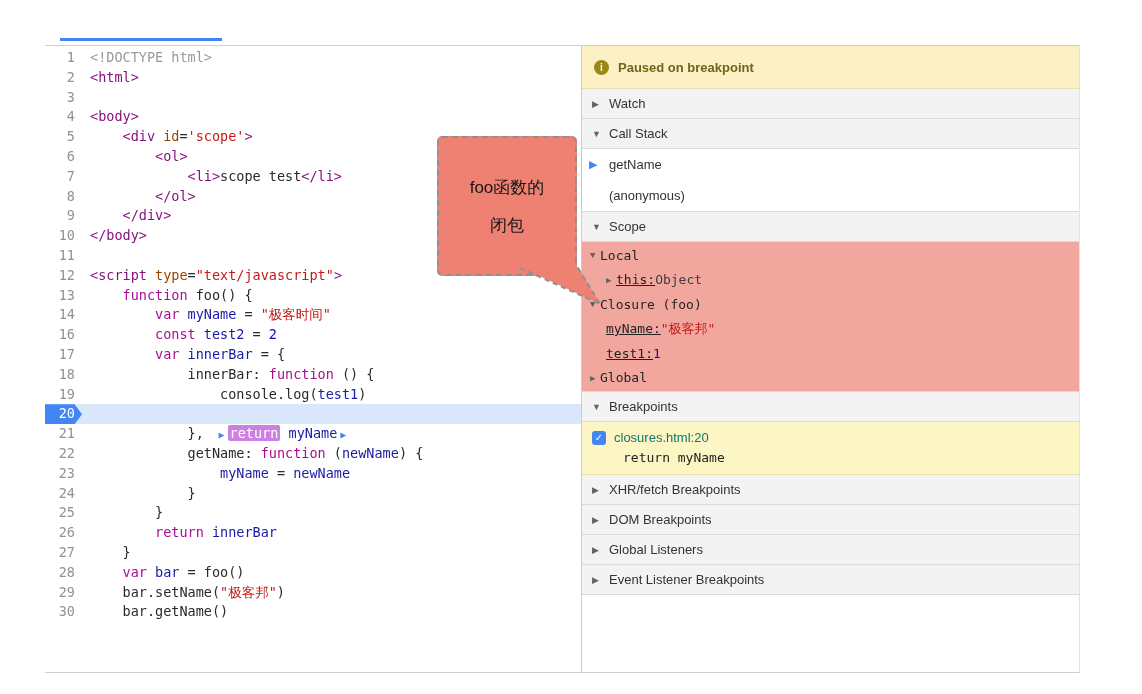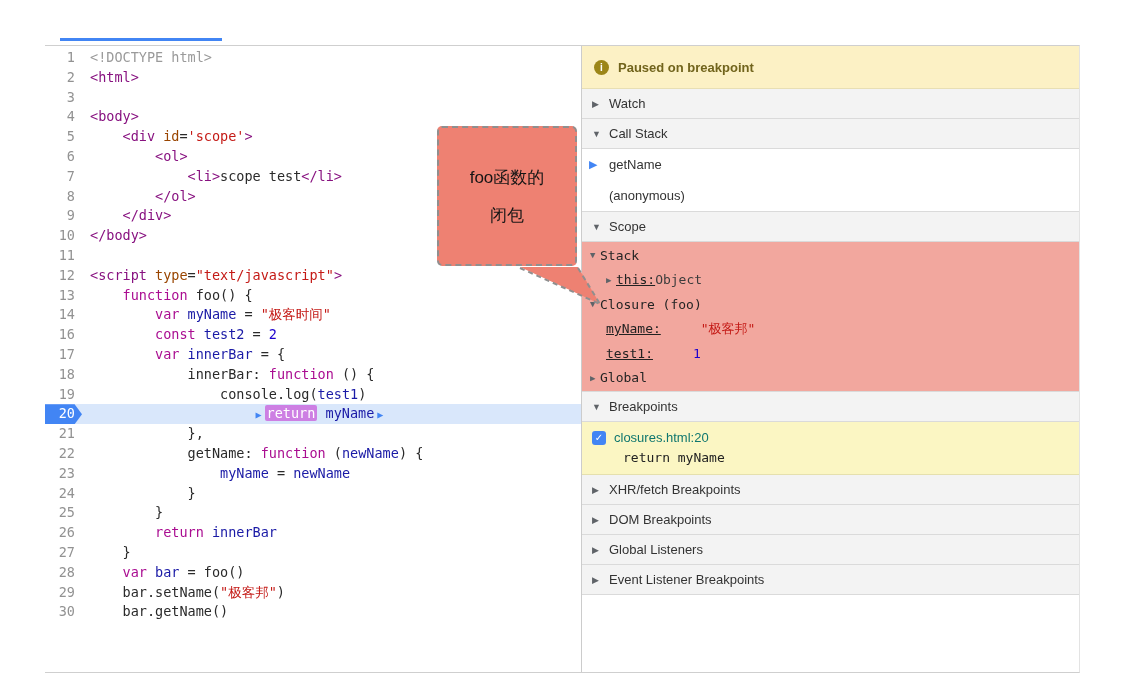--- a/index.html
+++ b/index.html
@@ -19,21 +19,21 @@
     font-family:"Liberation Sans",sans-serif;}
   .tab-underline{position:absolute;left:60px;top:38px;width:162px;height:3px;background:var(--accent-blue);}
   .main{position:absolute;left:45px;top:45px;width:1035px;height:628px;display:flex;
     border-top:1px solid #cfcfcf;border-bottom:1px solid #cfcfcf;border-right:1px solid #e3e3e3;background:#fff;}
   
   .editor{width:537px;flex-shrink:0;border-right:1px solid #ccc;padding-top:2px;overflow:hidden;}
   .code-line{display:flex;height:19.8px;line-height:19.8px;white-space:pre;
     font-family:"DejaVu Sans Mono",monospace;font-size:13.5px;color:#2a2a2a;}
   .gutter{width:37px;flex-shrink:0;text-align:right;padding-right:7px;color:#929292;}
   .code-text{padding-left:8px;flex:1;}
-  .code-line.current{background:var(--exec-line-blue);}
+  .code-line.current{background:var(--exec-line-blue);flex-direction:column;}
   .code-line.current .gutter{background:var(--accent-blue);color:#fff;
     clip-path:polygon(0 0,80% 0,100% 50%,80% 100%,0 100%);}
   .tk-d{color:#9a9a9a}.tk-t{color:#881280}.tk-a{color:#994500}.tk-v{color:#c41a16}
   .tk-k{color:#aa0d91}.tk-b{color:#1a1aa6}.tk-n{color:#1c00cf}.tk-s{color:#c41a16}.tk-p{color:#2a2a2a}
   .tk-khl{background:var(--token-highlight);color:#fff;padding:0 2px;border-radius:2px;}
   .exec-arrow{color:var(--accent-blue);font-size:10px;padding:0 3px;}
   
   .rpanel{flex:1;display:flex;flex-direction:column;font-size:13px;color:#333;overflow:hidden;}
   .pause-banner{height:43px;flex-shrink:0;background:var(--banner-bg);display:flex;align-items:center;
     gap:9px;padding:0 12px;font-weight:bold;color:var(--banner-text);border-bottom:1px solid #e8dfb4;}
@@ -43,32 +43,32 @@
     display:flex;align-items:center;gap:7px;padding:0 10px;}
   .tri{font-size:9px;color:#5f6368;width:10px;display:inline-block;flex-shrink:0;}
   .callstack{border-bottom:1px solid #dadada;}
   .frame{height:31px;display:flex;align-items:center;padding-left:27px;position:relative;background:#fff;}
   .frame-marker{position:absolute;left:7px;color:var(--accent-blue);font-size:11px;}
   .scope-content{background:var(--scope-overlay);border-bottom:1px solid #dadada;padding:1px 0;}
   .scope-row{height:24.5px;display:flex;align-items:center;
     font-family:"DejaVu Sans Mono",monospace;font-size:13px;color:#222;}
   .scope-row.lvl0{padding-left:8px;}
   .scope-row.lvl1{padding-left:24px;}
-  .scope-row.lvl1.noarrow{gap:40px;}
+  .scope-row.lvl1.noarrow{}
   .scope-label{color:#242424;}
   .scope-name{color:#222;text-decoration:underline;}
   .val-string{color:#c41a16}.val-number{color:#1c00cf}.val-object{color:#3c3c3c}
   .bp-entry{background:var(--breakpoint-bg);border-bottom:1px solid #e5e0ae;padding:8px 10px 9px 10px;}
   .bp-top{display:flex;align-items:center;gap:8px;}
   .bp-checkbox{width:14px;height:14px;border-radius:3px;background:var(--accent-blue);color:#fff;
     font-size:10px;line-height:14px;text-align:center;flex-shrink:0;cursor:pointer;}
   .bp-label{color:#0f766e;}
   .bp-code{font-family:"DejaVu Sans Mono",monospace;font-size:13px;color:#222;padding-left:31px;margin-top:5px;}
   
-  .bubble{position:absolute;left:437px;top:126px;width:140px;height:140px;background:var(--annotation-salmon);
+  .bubble{position:absolute;left:437px;top:136px;width:140px;height:140px;background:var(--annotation-salmon);
     border:2px dashed #8f8f8f;border-radius:5px;display:flex;flex-direction:column;align-items:center;
     justify-content:center;gap:15px;font-size:17px;color:#151515;z-index:5;}
   .tail{position:absolute;left:480px;top:267px;z-index:6;}
   .tail polygon{fill:var(--annotation-salmon);}
   .tail line{stroke:#8f8f8f;stroke-width:2;stroke-dasharray:5 4;}
 </style>
 </head>
 <body>
 
 <div class="screen">
@@ -137,21 +137,21 @@
             </div>
           </div>
           <div class="section">
             <div class="section-header">
               <span class="tri">▼</span>
               <span class="section-label">Scope</span>
             </div>
             <div class="scope-content">
               <div class="scope-row lvl0">
                 <span class="tri">▼</span>
-                <span class="scope-label">Stack</span>
+                <span class="scope-label">Local</span>
               </div>
               <div class="scope-row lvl1">
                 <span class="tri">▶</span>
                 <span class="scope-name">this: </span>
                 <span class="val-object">Object</span>
               </div>
               <div class="scope-row lvl0">
                 <span class="tri">▼</span>
                 <span class="scope-label">Closure (foo)</span>
               </div>

